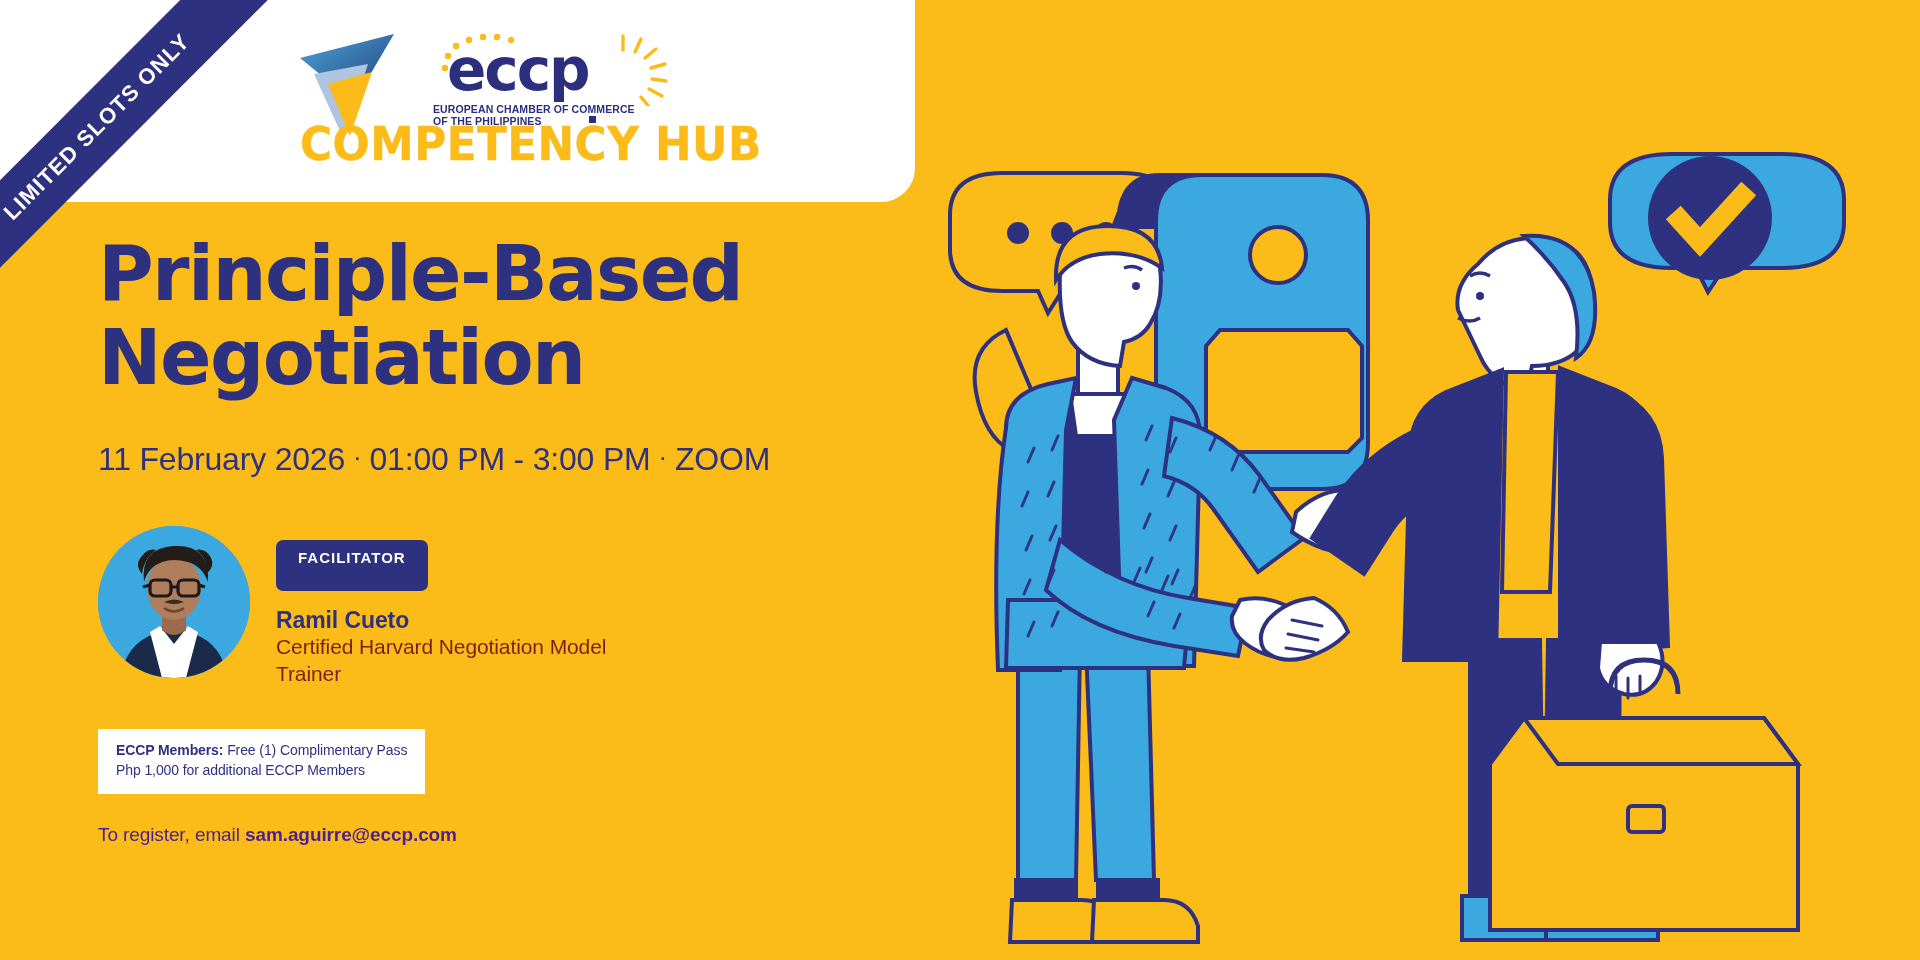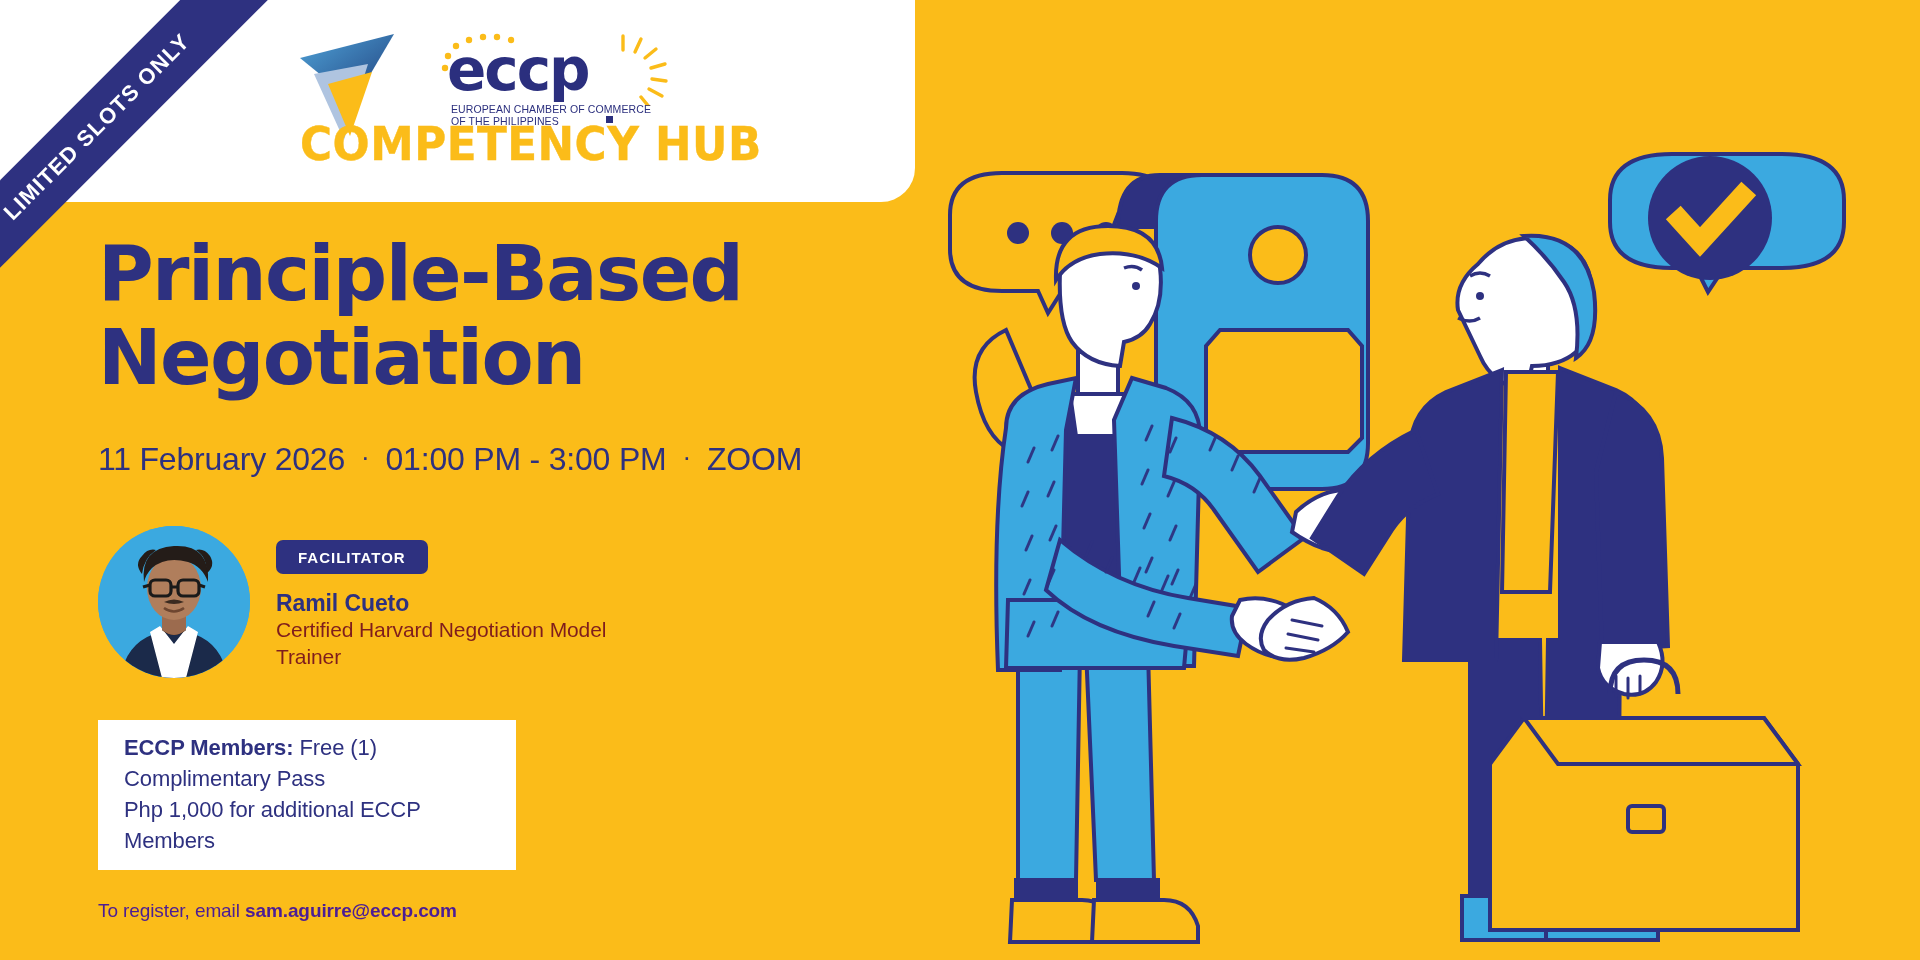--- a/index.html
+++ b/index.html
@@ -18,22 +18,22 @@
   }
   .logo-wrap{
     position:absolute; left:298px; top:24px; width:500px; height:150px;
     display:flex; flex-direction:column; justify-content:flex-start;
   }
   .logo-top{ display:flex; align-items:flex-start; gap:17px; height:92px; }
   .logo-mark{ width:112px; height:122px; flex:0 0 112px; margin-top:4px; }
   .logo-words{ position:relative; margin-top:4px; }
   .logo-eccp-svg{ display:block; }
   .logo-sub{
-    font-size:10.5px; font-weight:400; color:#2B2F7E; letter-spacing:.1px;
-    line-height:1.12; margin-top:-2px; margin-left:24px;
+    font-size:10.5px; font-weight:700; color:#2B2F7E; letter-spacing:.1px;
+    line-height:1.12; margin-top:-2px; margin-left:6px;
   }
   .logo-hub{
     font-family:"DejaVu Sans", sans-serif;
     font-weight:700; font-size:47px; letter-spacing:.5px;
     color:#FBBC19; line-height:1; margin-top:4px; margin-left:2px;
     transform:scaleX(0.93); transform-origin:left center;
     -webkit-text-stroke:0.4px #FBBC19;
   }
 
   
@@ -57,51 +57,51 @@
 
   .title{
     font-family:"DejaVu Sans", sans-serif;
     color:#2E3180; font-weight:700; font-size:76px; line-height:1.11;
     letter-spacing:-1.6px;
   }
   .title .line{ display:block; }
 
   .meta{
     margin-top:40px; color:#2E3180; font-size:32px; font-weight:400;
-    letter-spacing:-0.2px; display:flex; align-items:center; gap:16px;
+    letter-spacing:-0.2px; display:flex; align-items:center; gap:8px;
   }
   .meta .dot{ font-size:26px; line-height:1; position:relative; top:-2px; }
 
   
   .facilitator{ margin-top:48px; display:flex; align-items:flex-start; gap:26px; }
   .avatar{
     width:152px; height:152px; border-radius:50%; flex:0 0 152px;
     background:#3BA9E0; overflow:hidden; position:relative;
   }
   .avatar svg{ display:block; width:100%; height:100%; }
   .fac-info{ padding-top:14px; }
   .badge{
     display:inline-block; background:#2E3180; color:#ffffff;
     font-size:15px; font-weight:700; letter-spacing:1px;
-    padding:9px 22px 8px; border-radius:7px;
+    padding:9px 22px 25px; border-radius:7px;
   }
   .fac-name{
     margin-top:16px; color:#2E3180; font-size:23px; font-weight:700;
     letter-spacing:-0.1px;
   }
   .fac-title{
     color:#7f1d1d; font-size:21px; font-weight:400; line-height:1.28;
     letter-spacing:-0.1px; max-width:400px;
   }
 
   
   .pricing{ margin-top:42px; display:flex; align-items:flex-start; gap:24px; }
   .price-box{
-    background:#ffffff; padding:12px 26px 13px; max-width:418px;
-    color:#2E3180; font-size:22px; line-height:1.42; letter-spacing:-0.1px;
+    background:#ffffff; padding:12px 18px 13px; max-width:418px;
+    color:#2E3180; font-size:14px; line-height:1.42; letter-spacing:-0.1px;
   }
   .price-box b{ font-weight:700; }
   .nonmem{ padding-top:11px; color:#2E3180; font-size:19px; line-height:1.45; }
   .nonmem .nm-label{ font-weight:700; }
   .register{
     margin-top:30px; color:#4c1d95; font-size:19px; letter-spacing:-0.1px;
   }
   .register b{ font-weight:700; }
 
   

